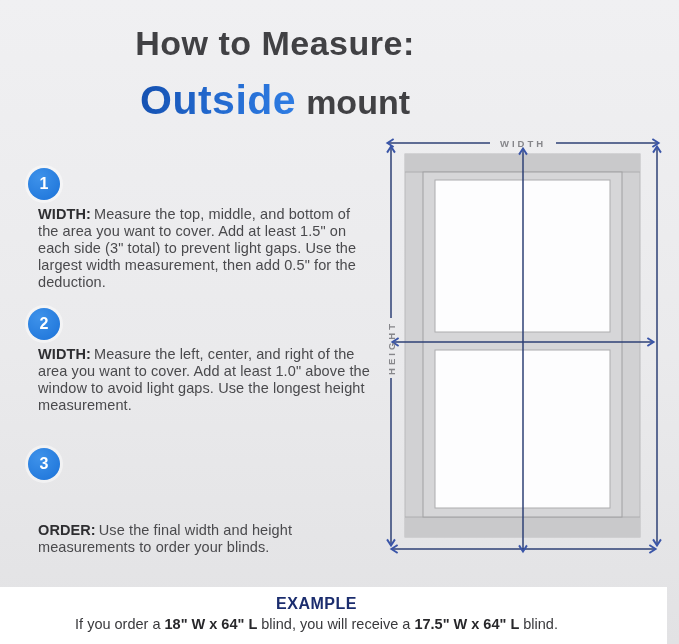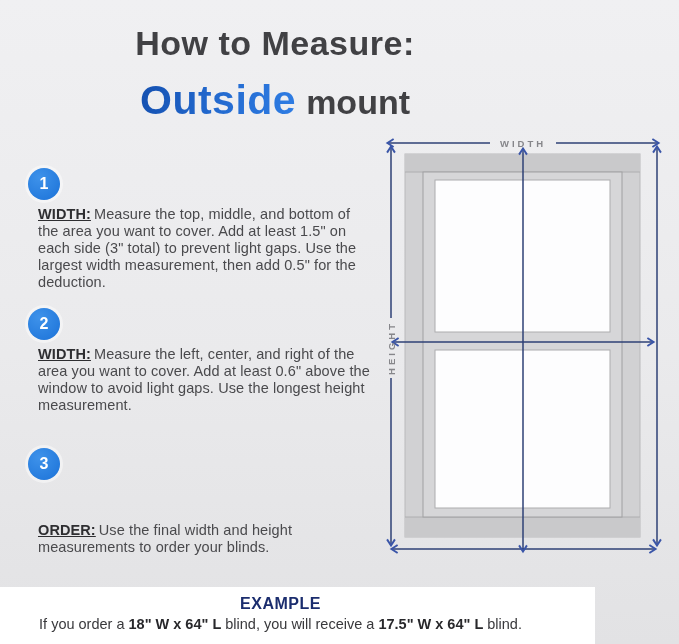--- a/index.html
+++ b/index.html
@@ -34,49 +34,49 @@
   .c2 { left: 28px; top: 308px; }
   .c3 { left: 28px; top: 448px; }
 
   .step-text {
     position: absolute; left: 38px; width: 334px;
     font-size: 14.5px; line-height: 17px; color: #4a4a4d; letter-spacing: 0.1px;
   }
   .t1 { top: 206px; }
   .t2 { top: 346px; }
   .t3 { top: 486px; margin-top: 36px; }
-  .step-label { font-weight: 700; color: #2e2e31; padding-right: 3px; text-decoration: underline; }
+  .step-label { font-weight: 700; color: #2e2e31; padding-right: 3px; }
 
   
   .diagram { position: absolute; left: 378px; top: 128px; width: 290px; height: 430px; }
 
   
   .example-strip {
-    position: absolute; left: 0; top: 587px; width: 595px; height: 57px;
+    position: absolute; left: 0; top: 587px; width: 667px; height: 57px;
     background: #ffffff; text-align: center; padding-right: 34px;
   }
   .example-heading { margin-top: 8px; font-size: 16px; font-weight: 700; color: #1b2d6e; letter-spacing: 0.5px; }
   .example-sentence { margin-top: 3px; font-size: 14.5px; color: #39393c; }
   .example-bold { font-weight: 700; color: #28282b; }
 </style>
 </head>
 <body>
 
 <div class="page">
 
   <div class="title-block">
     <div class="title-line1">How to Measure:</div>
     <div class="title-line2"><span class="title-highlight">Outside</span><span>mount</span></div>
   </div>
 
   <div class="step-circle c1">1</div>
   <p class="step-text t1"><span class="step-label">WIDTH:</span><span>Measure the top, middle, and bottom of the area you want to cover. Add at least 1.5" on each side (3" total) to prevent light gaps. Use the largest width measurement, then add 0.5" for the deduction.</span></p>
 
   <div class="step-circle c2">2</div>
-  <p class="step-text t2"><span class="step-label">WIDTH:</span><span>Measure the left, center, and right of the area you want to cover. Add at least 0.6" above the window to avoid light gaps. Use the longest height measurement.</span></p>
+  <p class="step-text t2"><span class="step-label">WIDTH:</span><span>Measure the left, center, and right of the area you want to cover. Add at least 1.0" above the window to avoid light gaps. Use the longest height measurement.</span></p>
 
   <div class="step-circle c3">3</div>
   <p class="step-text t3"><span class="step-label">ORDER:</span><span>Use the final width and height measurements to order your blinds.</span></p>
 
   <svg class="diagram" viewBox="0 0 290 430" width="290" height="430" xmlns="http://www.w3.org/2000/svg">
     <defs>
       <marker id="ah" viewBox="0 0 10 10" refX="7" refY="5" markerWidth="7.5" markerHeight="7.5" orient="auto-start-reverse">
         <path d="M2,1.5 L7.5,5 L2,8.5" fill="none" stroke="#3a55a8" stroke-width="1.7"></path>
       </marker>
     </defs>

